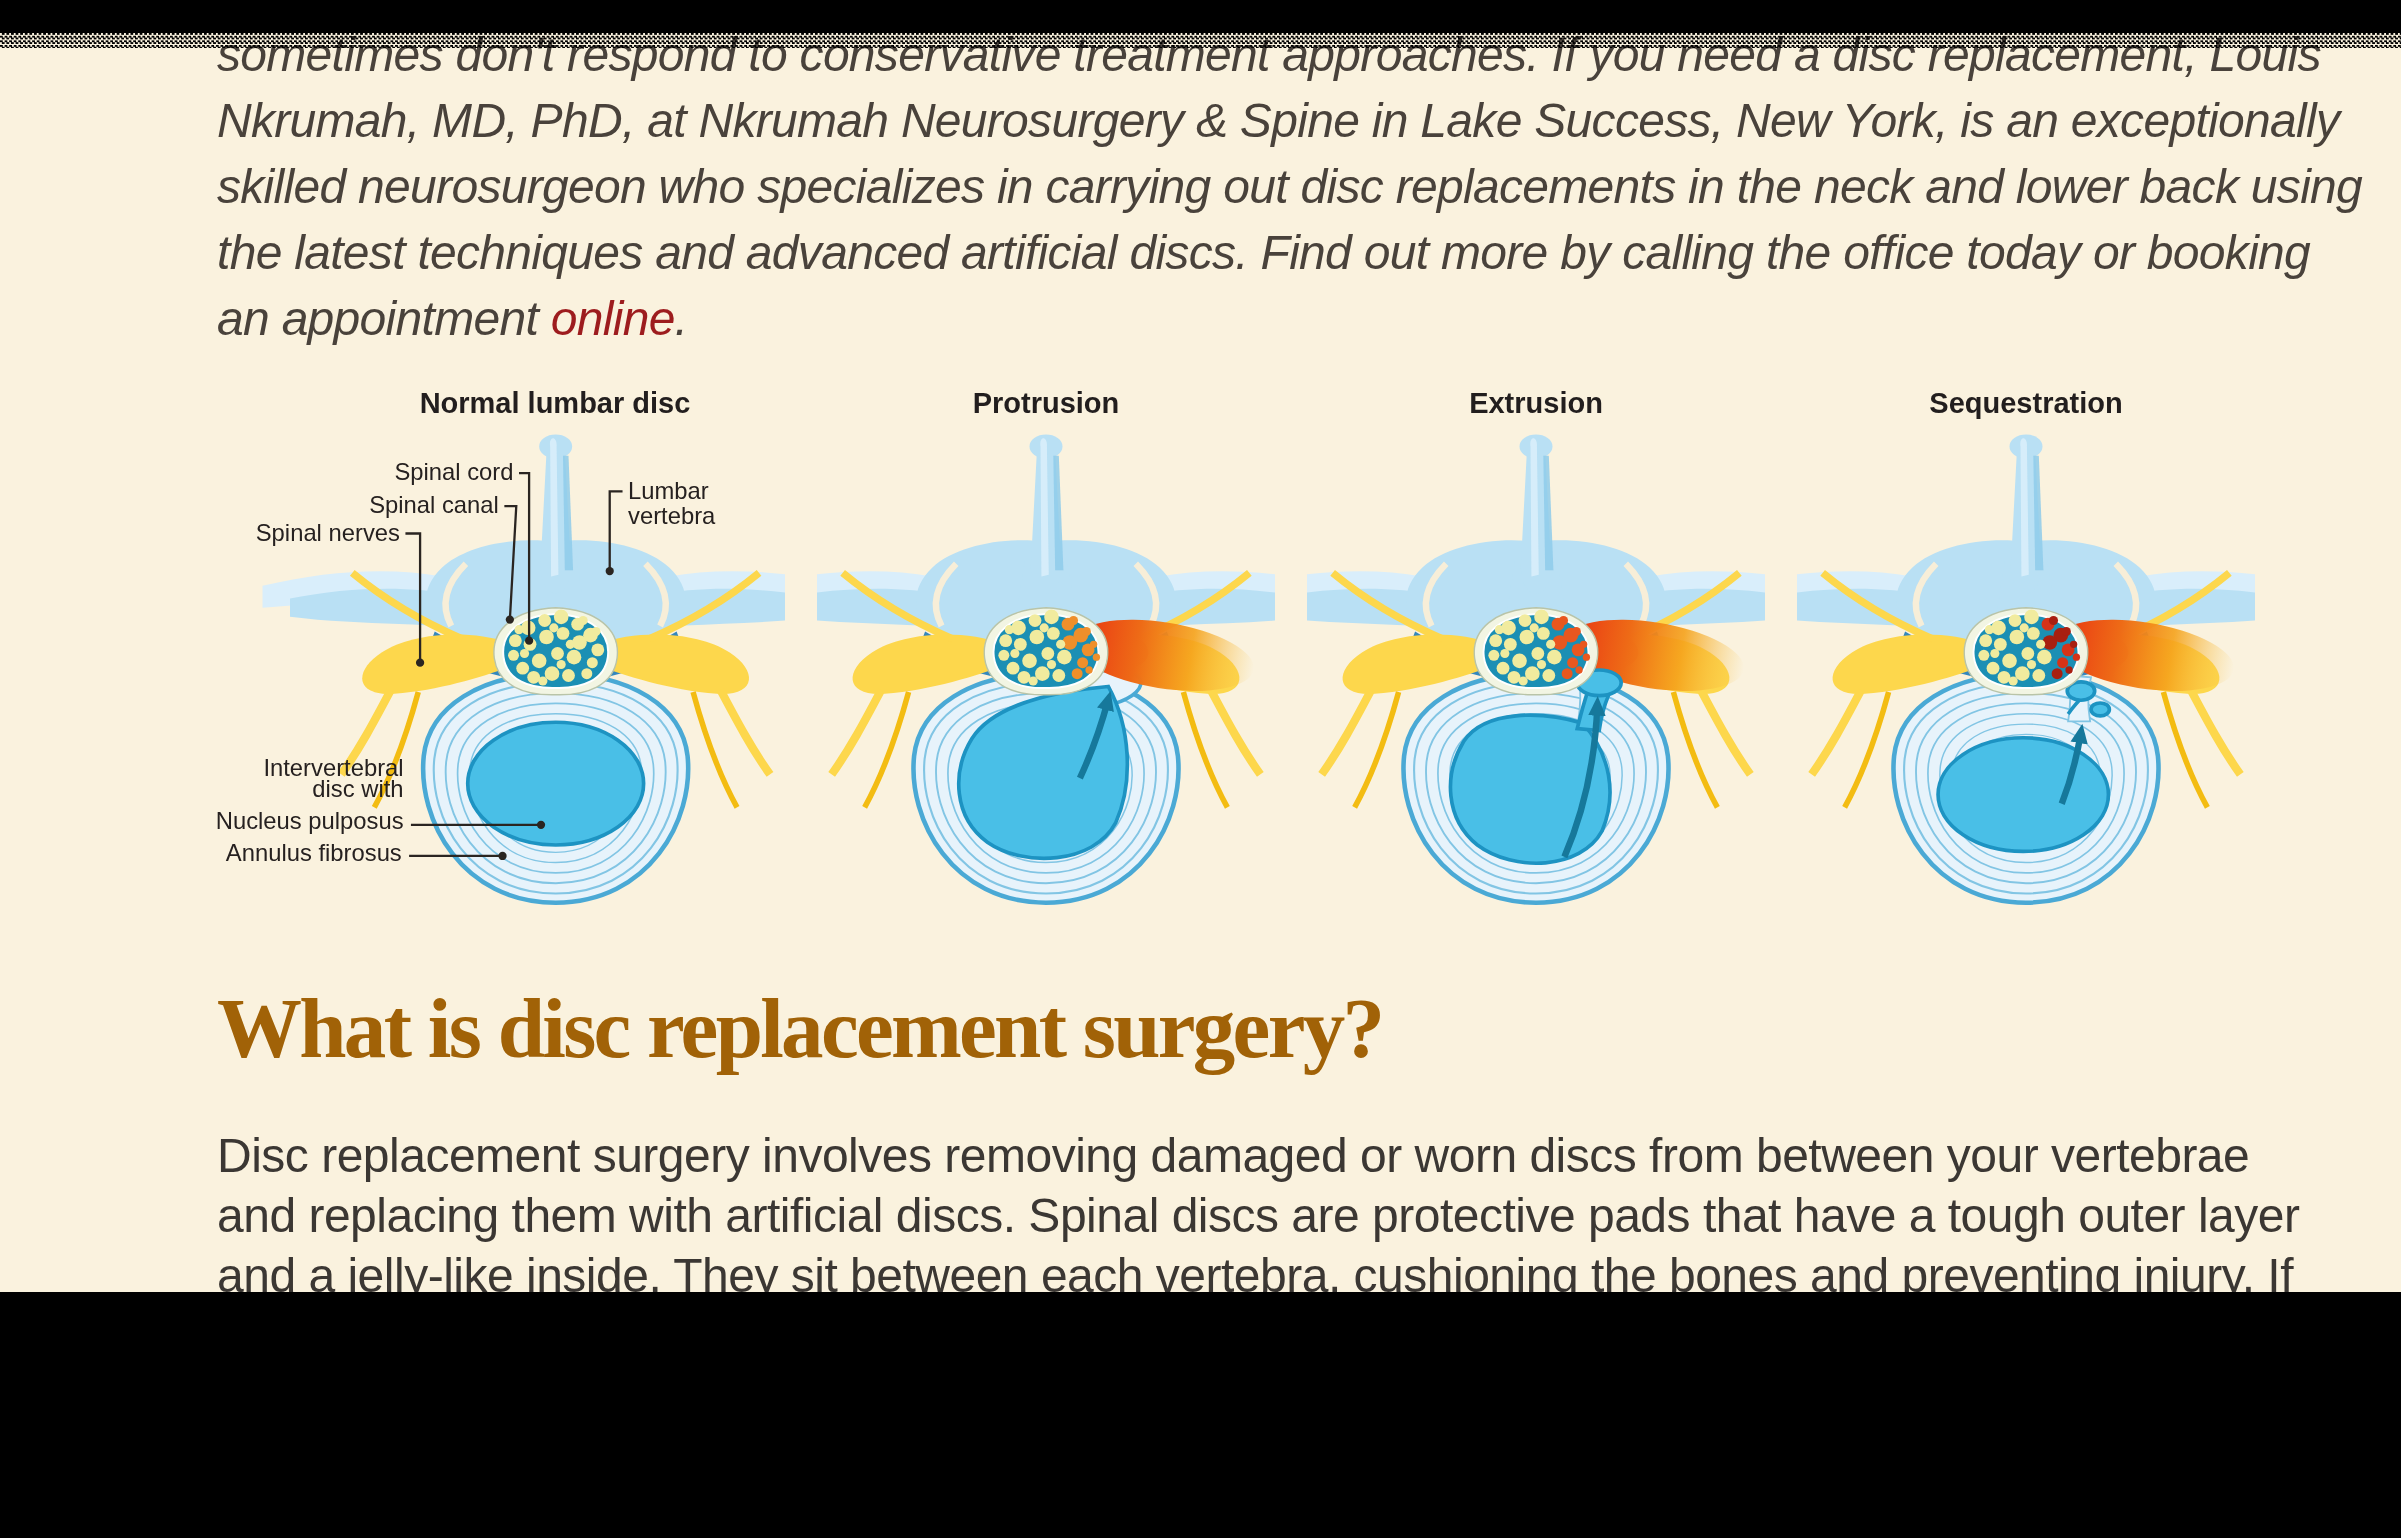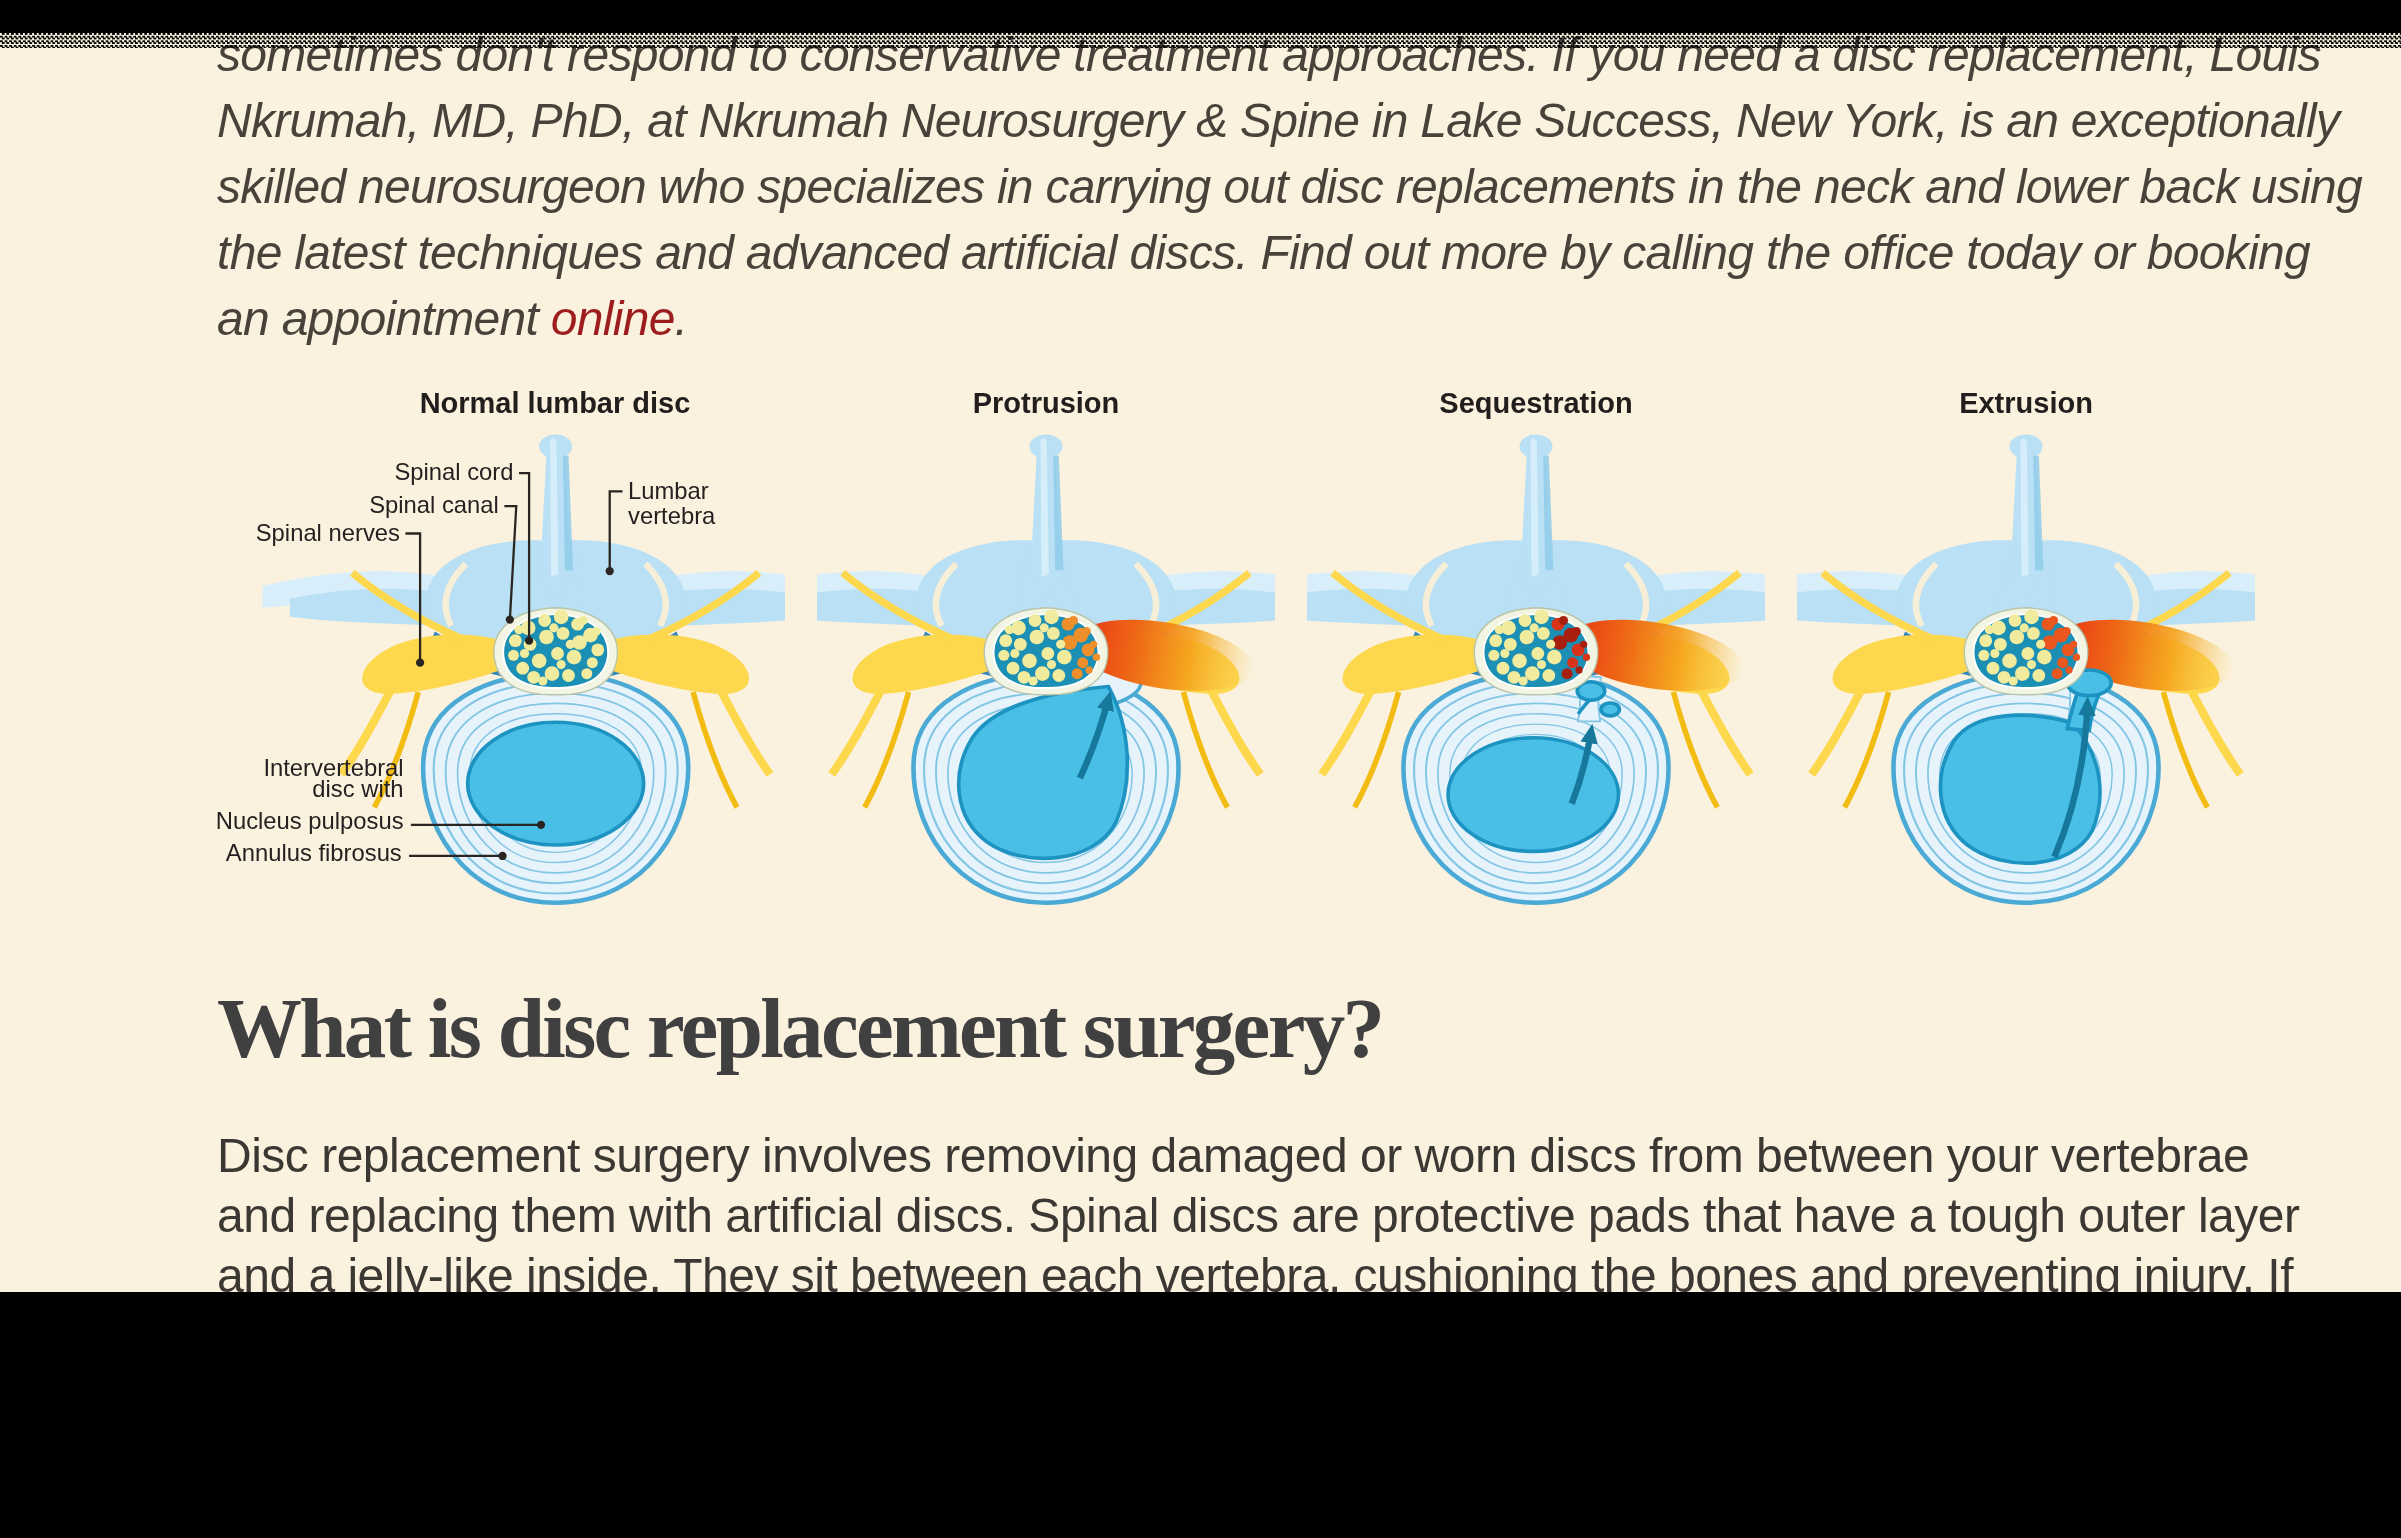--- a/index.html
+++ b/index.html
@@ -37,21 +37,21 @@
   }
   .panel--labeled .panel-title{margin-left:247px;}
   .panel svg{display:block;}
   .panel svg text{font-family:"Liberation Sans", sans-serif;font-size:26px;fill:#262120;}
   .leader{stroke:#2a2521;stroke-width:2.5;fill:none;}
   .leader-dot{fill:#2a2521;}
   
   .section-heading{
     position:absolute;left:217px;top:979px;margin:0;
     font-family:"Liberation Serif", serif;font-weight:700;
-    font-size:85px;letter-spacing:-2.7px;color:#404040;z-index:5;
+    font-size:85px;letter-spacing:-2.7px;color:#a16207;z-index:5;
   }
   .section-body{
     position:absolute;left:217px;top:1126px;width:2117px;margin:0;
     font-size:48px;line-height:60px;letter-spacing:-0.5px;color:#3b3733;z-index:5;
   }
 </style>
 </head>
 <body>
 
 <div class="page">
@@ -250,20 +250,111 @@
             <circle cx="216" cy="256" r="5" fill="#f1eb9e"></circle>
             <circle cx="302" cy="246" r="4" fill="#ef8f2b"></circle>
             <circle cx="305" cy="260" r="4" fill="#ef8f2b"></circle>
             <circle cx="297" cy="274" r="4" fill="#ef8f2b"></circle>
             <path d="M287,392 C301,362 311,332 318,306" fill="none" stroke="#16789b" stroke-width="7" marker-end="url(#ah-protrusion)"></path>
           </g>
       </svg>
     </figure>
 
     <figure class="panel">
+      <div class="panel-title">Extrusion</div>
+      <svg width="458" height="513" viewBox="0 0 500 560">
+        <g>
+            <defs>
+    <linearGradient id="rg-extrusion" x1="0" y1="0" x2="1" y2="0">
+      <stop offset="0" stop-color="#e93114"></stop>
+      <stop offset="0.35" stop-color="#ee6a16"></stop>
+      <stop offset="0.65" stop-color="#f5a21b" stop-opacity="0.9"></stop>
+      <stop offset="1" stop-color="#f8c74e" stop-opacity="0"></stop>
+    </linearGradient>
+    <marker id="ah-extrusion" viewBox="0 0 10 10" refX="5" refY="5" markerWidth="3.4" markerHeight="3.4" orient="auto">
+      <path d="M0,1 L9,5 L0,9 Z" fill="#16789b"></path>
+    </marker>
+  </defs>
+            <path d="M-70,182 C30,158 120,162 185,188 L180,210 C110,196 30,198 -70,206 Z" fill="#d9eefb"></path>
+        <path d="M570,182 C470,158 380,162 315,188 L320,210 C390,196 470,198 570,206 Z" fill="#d9eefb"></path>
+        <path d="M-40,196 C60,176 150,186 200,210 L192,232 C120,222 40,226 -40,216 Z" fill="#b9e0f4"></path>
+        <path d="M540,196 C440,176 350,186 300,210 L308,232 C380,222 460,226 540,216 Z" fill="#b9e0f4"></path>
+            <path d="M250,134 C205,128 152,138 126,162 C98,188 104,224 136,240 C170,257 215,252 250,252 C285,252 330,257 364,240 C396,224 402,188 374,162 C348,138 295,128 250,134 Z" fill="#b9e0f4"></path>
+        <path d="M152,158 Q118,192 136,226" stroke="#f7eed8" stroke-width="7" fill="none"></path>
+        <path d="M348,158 Q382,192 364,226" stroke="#f7eed8" stroke-width="7" fill="none"></path>
+        <path d="M118,232 C160,258 205,268 243,270 L243,288 C195,286 150,272 112,248 Z" fill="#3487bd"></path>
+        <path d="M382,232 C340,258 295,268 257,270 L257,288 C305,286 350,272 388,248 Z" fill="#3487bd"></path>
+            <path d="M228,148 L272,148 L286,238 L214,238 Z" fill="#b9e0f4"></path>
+        <path d="M240,36 C236,14 264,14 260,36 L266,150 C272,204 228,204 234,150 Z" fill="#b9e0f4"></path>
+        <ellipse cx="250" cy="30" rx="18" ry="13" fill="#b9e0f4"></ellipse>
+        <path d="M244,30 C242,18 252,18 251,30 L253,170 L245,172 Z" fill="#d9eefb" opacity="0.9"></path>
+        <path d="M258,40 L264,40 L269,165 L260,165 Z" fill="#8ecbea" opacity="0.85"></path>
+            <path d="M205,246 C155,228 92,234 60,255 C28,276 32,303 74,300 C126,296 174,280 208,268 Z" fill="#fdd74c"></path>
+        <path d="M295,246 C345,228 408,234 440,255 C472,276 468,303 426,300 C374,296 326,280 292,268 Z" fill="#fdd74c"></path>
+        <path d="M70,296 C52,330 36,360 16,388" stroke="#fdd74c" stroke-width="9" fill="none"></path>
+        <path d="M430,296 C448,330 464,360 484,388" stroke="#fdd74c" stroke-width="9" fill="none"></path>
+        <path d="M100,298 C88,342 74,384 52,424" stroke="#f3bc12" stroke-width="6" fill="none"></path>
+        <path d="M400,298 C412,342 426,384 448,424" stroke="#f3bc12" stroke-width="6" fill="none"></path>
+        <path d="M148,240 C106,222 62,196 28,168" stroke="#fdd74c" stroke-width="8" fill="none"></path>
+        <path d="M352,240 C394,222 438,196 472,168" stroke="#fdd74c" stroke-width="8" fill="none"></path>
+            <path d="M250,278 C168,278 112,314 106,368 C99,438 148,528 250,528 C352,528 401,438 394,368 C388,314 332,278 250,278 Z" fill="#e7f3fb" stroke="#4aa9d5" stroke-width="5"></path>
+            <path d="M250,278 C168,278 112,314 106,368 C99,438 148,528 250,528 C352,528 401,438 394,368 C388,314 332,278 250,278 Z" transform="translate(20.0 32.2) scale(0.92)" fill="none" stroke="#82c5e4" stroke-width="2.5"></path>
+            <path d="M250,278 C168,278 112,314 106,368 C99,438 148,528 250,528 C352,528 401,438 394,368 C388,314 332,278 250,278 Z" transform="translate(42.5 68.5) scale(0.83)" fill="none" stroke="#82c5e4" stroke-width="2.5"></path>
+            <path d="M250,278 C168,278 112,314 106,368 C99,438 148,528 250,528 C352,528 401,438 394,368 C388,314 332,278 250,278 Z" transform="translate(65.0 104.8) scale(0.74)" fill="none" stroke="#82c5e4" stroke-width="2.5"></path>
+            <path d="M250,278 C168,278 112,314 106,368 C99,438 148,528 250,528 C352,528 401,438 394,368 C388,314 332,278 250,278 Z" transform="translate(87.5 141.0) scale(0.65)" fill="none" stroke="#82c5e4" stroke-width="2.5"></path>
+            <path d="M250,278 C168,278 112,314 106,368 C99,438 148,528 250,528 C352,528 401,438 394,368 C388,314 332,278 250,278 Z" transform="translate(110.0 177.3) scale(0.56)" fill="none" stroke="#82c5e4" stroke-width="2.5"></path>
+            <path d="M250,278 C168,278 112,314 106,368 C99,438 148,528 250,528 C352,528 401,438 394,368 C388,314 332,278 250,278 Z" transform="translate(132.5 213.6) scale(0.47)" fill="none" stroke="#82c5e4" stroke-width="2.5"></path>
+            <path d="M297,280 C299,296 299,312 296,330 L320,330 C317,312 317,296 321,282 Z" fill="#e7f3fb" stroke="#82c5e4" stroke-width="2"></path>
+            <ellipse cx="330" cy="252" rx="32" ry="20" fill="#e93114" opacity="0.95" transform="rotate(9 330 252)"></ellipse>
+                       <ellipse cx="378" cy="258" rx="100" ry="36" fill="url(#rg-extrusion)" transform="rotate(9 378 258)"></ellipse>
+            <g fill="#49bfe7" stroke="#1d93c2" stroke-width="4">
+              <path d="M301,332 C331,366 339,410 322,450 C299,492 226,495 186,465 C151,437 149,388 171,352 C194,317 257,319 301,332 Z"></path>
+              <path d="M295,338 C299,322 302,310 307,296 L329,302 C324,314 321,326 319,340 Z"></path>
+              <ellipse cx="319" cy="288" rx="24" ry="14"></ellipse>
+            </g>
+            <path d="M250,206 C294,208 321,229 317,261 C313,291 284,302 250,301 C216,302 187,291 183,261 C179,229 206,208 250,206 Z" fill="#f2f5e3" stroke="#b9c4a8" stroke-width="1.5"></path>
+        <path d="M250,206 C294,208 321,229 317,261 C313,291 284,302 250,301 C216,302 187,291 183,261 C179,229 206,208 250,206 Z" transform="translate(37.5 37.8) scale(0.85)" fill="#1b8fb4" stroke="#ffffff" stroke-width="2.5"></path>
+            <circle cx="206" cy="242" r="7" fill="#f1eb9e"></circle>
+            <circle cx="220" cy="228" r="8" fill="#f1eb9e"></circle>
+            <circle cx="238" cy="220" r="7" fill="#f1eb9e"></circle>
+            <circle cx="256" cy="216" r="8" fill="#f1eb9e"></circle>
+            <circle cx="274" cy="224" r="7" fill="#e9571f"></circle>
+            <circle cx="288" cy="236" r="8" fill="#e9571f"></circle>
+            <circle cx="296" cy="252" r="7" fill="#e9571f"></circle>
+            <circle cx="204" cy="258" r="6" fill="#f1eb9e"></circle>
+            <circle cx="222" cy="246" r="7" fill="#f1eb9e"></circle>
+            <circle cx="240" cy="238" r="8" fill="#f1eb9e"></circle>
+            <circle cx="258" cy="234" r="7" fill="#f1eb9e"></circle>
+            <circle cx="276" cy="244" r="8" fill="#e9571f"></circle>
+            <circle cx="290" cy="266" r="6" fill="#e9571f"></circle>
+            <circle cx="214" cy="272" r="7" fill="#f1eb9e"></circle>
+            <circle cx="232" cy="264" r="8" fill="#f1eb9e"></circle>
+            <circle cx="252" cy="256" r="7" fill="#f1eb9e"></circle>
+            <circle cx="270" cy="260" r="8" fill="#f1eb9e"></circle>
+            <circle cx="284" cy="278" r="6" fill="#e9571f"></circle>
+            <circle cx="226" cy="282" r="7" fill="#f1eb9e"></circle>
+            <circle cx="246" cy="278" r="8" fill="#f1eb9e"></circle>
+            <circle cx="264" cy="280" r="7" fill="#f1eb9e"></circle>
+            <circle cx="280" cy="220" r="5" fill="#e9571f"></circle>
+            <circle cx="248" cy="228" r="5" fill="#f1eb9e"></circle>
+            <circle cx="266" cy="246" r="5" fill="#f1eb9e"></circle>
+            <circle cx="210" cy="230" r="5" fill="#f1eb9e"></circle>
+            <circle cx="294" cy="232" r="5" fill="#e9571f"></circle>
+            <circle cx="236" cy="286" r="5" fill="#f1eb9e"></circle>
+            <circle cx="256" cy="268" r="5" fill="#f1eb9e"></circle>
+            <circle cx="216" cy="256" r="5" fill="#f1eb9e"></circle>
+            <circle cx="302" cy="246" r="4" fill="#e9571f"></circle>
+            <circle cx="305" cy="260" r="4" fill="#e9571f"></circle>
+            <circle cx="297" cy="274" r="4" fill="#e9571f"></circle>
+            <path d="M281,478 C306,420 315,362 317,312" fill="none" stroke="#16789b" stroke-width="7" marker-end="url(#ah-extrusion)"></path>
+          </g>
+      </svg>
+    </figure>
+
+    <figure class="panel">
       <div class="panel-title">Sequestration</div>
       <svg width="458" height="513" viewBox="0 0 500 560">
         <g>
             <defs>
     <linearGradient id="rg-sequestration" x1="0" y1="0" x2="1" y2="0">
       <stop offset="0" stop-color="#e93114"></stop>
       <stop offset="0.35" stop-color="#ee6a16"></stop>
       <stop offset="0.65" stop-color="#f5a21b" stop-opacity="0.9"></stop>
       <stop offset="1" stop-color="#f8c74e" stop-opacity="0"></stop>
     </linearGradient>
@@ -341,111 +432,20 @@
             <circle cx="256" cy="268" r="5" fill="#f1eb9e"></circle>
             <circle cx="216" cy="256" r="5" fill="#f1eb9e"></circle>
             <circle cx="302" cy="246" r="4" fill="#a81f10"></circle>
             <circle cx="305" cy="260" r="4" fill="#d63318"></circle>
             <circle cx="297" cy="274" r="4" fill="#a81f10"></circle>
             <path d="M289,420 C300,392 306,366 310,342" fill="none" stroke="#16789b" stroke-width="7" marker-end="url(#ah-sequestration)"></path>
           </g>
       </svg>
     </figure>
 
-    <figure class="panel">
-      <div class="panel-title">Extrusion</div>
-      <svg width="458" height="513" viewBox="0 0 500 560">
-        <g>
-            <defs>
-    <linearGradient id="rg-extrusion" x1="0" y1="0" x2="1" y2="0">
-      <stop offset="0" stop-color="#e93114"></stop>
-      <stop offset="0.35" stop-color="#ee6a16"></stop>
-      <stop offset="0.65" stop-color="#f5a21b" stop-opacity="0.9"></stop>
-      <stop offset="1" stop-color="#f8c74e" stop-opacity="0"></stop>
-    </linearGradient>
-    <marker id="ah-extrusion" viewBox="0 0 10 10" refX="5" refY="5" markerWidth="3.4" markerHeight="3.4" orient="auto">
-      <path d="M0,1 L9,5 L0,9 Z" fill="#16789b"></path>
-    </marker>
-  </defs>
-            <path d="M-70,182 C30,158 120,162 185,188 L180,210 C110,196 30,198 -70,206 Z" fill="#d9eefb"></path>
-        <path d="M570,182 C470,158 380,162 315,188 L320,210 C390,196 470,198 570,206 Z" fill="#d9eefb"></path>
-        <path d="M-40,196 C60,176 150,186 200,210 L192,232 C120,222 40,226 -40,216 Z" fill="#b9e0f4"></path>
-        <path d="M540,196 C440,176 350,186 300,210 L308,232 C380,222 460,226 540,216 Z" fill="#b9e0f4"></path>
-            <path d="M250,134 C205,128 152,138 126,162 C98,188 104,224 136,240 C170,257 215,252 250,252 C285,252 330,257 364,240 C396,224 402,188 374,162 C348,138 295,128 250,134 Z" fill="#b9e0f4"></path>
-        <path d="M152,158 Q118,192 136,226" stroke="#f7eed8" stroke-width="7" fill="none"></path>
-        <path d="M348,158 Q382,192 364,226" stroke="#f7eed8" stroke-width="7" fill="none"></path>
-        <path d="M118,232 C160,258 205,268 243,270 L243,288 C195,286 150,272 112,248 Z" fill="#3487bd"></path>
-        <path d="M382,232 C340,258 295,268 257,270 L257,288 C305,286 350,272 388,248 Z" fill="#3487bd"></path>
-            <path d="M228,148 L272,148 L286,238 L214,238 Z" fill="#b9e0f4"></path>
-        <path d="M240,36 C236,14 264,14 260,36 L266,150 C272,204 228,204 234,150 Z" fill="#b9e0f4"></path>
-        <ellipse cx="250" cy="30" rx="18" ry="13" fill="#b9e0f4"></ellipse>
-        <path d="M244,30 C242,18 252,18 251,30 L253,170 L245,172 Z" fill="#d9eefb" opacity="0.9"></path>
-        <path d="M258,40 L264,40 L269,165 L260,165 Z" fill="#8ecbea" opacity="0.85"></path>
-            <path d="M205,246 C155,228 92,234 60,255 C28,276 32,303 74,300 C126,296 174,280 208,268 Z" fill="#fdd74c"></path>
-        <path d="M295,246 C345,228 408,234 440,255 C472,276 468,303 426,300 C374,296 326,280 292,268 Z" fill="#fdd74c"></path>
-        <path d="M70,296 C52,330 36,360 16,388" stroke="#fdd74c" stroke-width="9" fill="none"></path>
-        <path d="M430,296 C448,330 464,360 484,388" stroke="#fdd74c" stroke-width="9" fill="none"></path>
-        <path d="M100,298 C88,342 74,384 52,424" stroke="#f3bc12" stroke-width="6" fill="none"></path>
-        <path d="M400,298 C412,342 426,384 448,424" stroke="#f3bc12" stroke-width="6" fill="none"></path>
-        <path d="M148,240 C106,222 62,196 28,168" stroke="#fdd74c" stroke-width="8" fill="none"></path>
-        <path d="M352,240 C394,222 438,196 472,168" stroke="#fdd74c" stroke-width="8" fill="none"></path>
-            <path d="M250,278 C168,278 112,314 106,368 C99,438 148,528 250,528 C352,528 401,438 394,368 C388,314 332,278 250,278 Z" fill="#e7f3fb" stroke="#4aa9d5" stroke-width="5"></path>
-            <path d="M250,278 C168,278 112,314 106,368 C99,438 148,528 250,528 C352,528 401,438 394,368 C388,314 332,278 250,278 Z" transform="translate(20.0 32.2) scale(0.92)" fill="none" stroke="#82c5e4" stroke-width="2.5"></path>
-            <path d="M250,278 C168,278 112,314 106,368 C99,438 148,528 250,528 C352,528 401,438 394,368 C388,314 332,278 250,278 Z" transform="translate(42.5 68.5) scale(0.83)" fill="none" stroke="#82c5e4" stroke-width="2.5"></path>
-            <path d="M250,278 C168,278 112,314 106,368 C99,438 148,528 250,528 C352,528 401,438 394,368 C388,314 332,278 250,278 Z" transform="translate(65.0 104.8) scale(0.74)" fill="none" stroke="#82c5e4" stroke-width="2.5"></path>
-            <path d="M250,278 C168,278 112,314 106,368 C99,438 148,528 250,528 C352,528 401,438 394,368 C388,314 332,278 250,278 Z" transform="translate(87.5 141.0) scale(0.65)" fill="none" stroke="#82c5e4" stroke-width="2.5"></path>
-            <path d="M250,278 C168,278 112,314 106,368 C99,438 148,528 250,528 C352,528 401,438 394,368 C388,314 332,278 250,278 Z" transform="translate(110.0 177.3) scale(0.56)" fill="none" stroke="#82c5e4" stroke-width="2.5"></path>
-            <path d="M250,278 C168,278 112,314 106,368 C99,438 148,528 250,528 C352,528 401,438 394,368 C388,314 332,278 250,278 Z" transform="translate(132.5 213.6) scale(0.47)" fill="none" stroke="#82c5e4" stroke-width="2.5"></path>
-            <path d="M297,280 C299,296 299,312 296,330 L320,330 C317,312 317,296 321,282 Z" fill="#e7f3fb" stroke="#82c5e4" stroke-width="2"></path>
-            <ellipse cx="330" cy="252" rx="32" ry="20" fill="#e93114" opacity="0.95" transform="rotate(9 330 252)"></ellipse>
-                       <ellipse cx="378" cy="258" rx="100" ry="36" fill="url(#rg-extrusion)" transform="rotate(9 378 258)"></ellipse>
-            <g fill="#49bfe7" stroke="#1d93c2" stroke-width="4">
-              <path d="M301,332 C331,366 339,410 322,450 C299,492 226,495 186,465 C151,437 149,388 171,352 C194,317 257,319 301,332 Z"></path>
-              <path d="M295,338 C299,322 302,310 307,296 L329,302 C324,314 321,326 319,340 Z"></path>
-              <ellipse cx="319" cy="288" rx="24" ry="14"></ellipse>
-            </g>
-            <path d="M250,206 C294,208 321,229 317,261 C313,291 284,302 250,301 C216,302 187,291 183,261 C179,229 206,208 250,206 Z" fill="#f2f5e3" stroke="#b9c4a8" stroke-width="1.5"></path>
-        <path d="M250,206 C294,208 321,229 317,261 C313,291 284,302 250,301 C216,302 187,291 183,261 C179,229 206,208 250,206 Z" transform="translate(37.5 37.8) scale(0.85)" fill="#1b8fb4" stroke="#ffffff" stroke-width="2.5"></path>
-            <circle cx="206" cy="242" r="7" fill="#f1eb9e"></circle>
-            <circle cx="220" cy="228" r="8" fill="#f1eb9e"></circle>
-            <circle cx="238" cy="220" r="7" fill="#f1eb9e"></circle>
-            <circle cx="256" cy="216" r="8" fill="#f1eb9e"></circle>
-            <circle cx="274" cy="224" r="7" fill="#e9571f"></circle>
-            <circle cx="288" cy="236" r="8" fill="#e9571f"></circle>
-            <circle cx="296" cy="252" r="7" fill="#e9571f"></circle>
-            <circle cx="204" cy="258" r="6" fill="#f1eb9e"></circle>
-            <circle cx="222" cy="246" r="7" fill="#f1eb9e"></circle>
-            <circle cx="240" cy="238" r="8" fill="#f1eb9e"></circle>
-            <circle cx="258" cy="234" r="7" fill="#f1eb9e"></circle>
-            <circle cx="276" cy="244" r="8" fill="#e9571f"></circle>
-            <circle cx="290" cy="266" r="6" fill="#e9571f"></circle>
-            <circle cx="214" cy="272" r="7" fill="#f1eb9e"></circle>
-            <circle cx="232" cy="264" r="8" fill="#f1eb9e"></circle>
-            <circle cx="252" cy="256" r="7" fill="#f1eb9e"></circle>
-            <circle cx="270" cy="260" r="8" fill="#f1eb9e"></circle>
-            <circle cx="284" cy="278" r="6" fill="#e9571f"></circle>
-            <circle cx="226" cy="282" r="7" fill="#f1eb9e"></circle>
-            <circle cx="246" cy="278" r="8" fill="#f1eb9e"></circle>
-            <circle cx="264" cy="280" r="7" fill="#f1eb9e"></circle>
-            <circle cx="280" cy="220" r="5" fill="#e9571f"></circle>
-            <circle cx="248" cy="228" r="5" fill="#f1eb9e"></circle>
-            <circle cx="266" cy="246" r="5" fill="#f1eb9e"></circle>
-            <circle cx="210" cy="230" r="5" fill="#f1eb9e"></circle>
-            <circle cx="294" cy="232" r="5" fill="#e9571f"></circle>
-            <circle cx="236" cy="286" r="5" fill="#f1eb9e"></circle>
-            <circle cx="256" cy="268" r="5" fill="#f1eb9e"></circle>
-            <circle cx="216" cy="256" r="5" fill="#f1eb9e"></circle>
-            <circle cx="302" cy="246" r="4" fill="#e9571f"></circle>
-            <circle cx="305" cy="260" r="4" fill="#e9571f"></circle>
-            <circle cx="297" cy="274" r="4" fill="#e9571f"></circle>
-            <path d="M281,478 C306,420 315,362 317,312" fill="none" stroke="#16789b" stroke-width="7" marker-end="url(#ah-extrusion)"></path>
-          </g>
-      </svg>
-    </figure>
-
   </div>
 
   <h2 class="section-heading">What is disc replacement surgery?</h2>
 
   <p class="section-body">Disc replacement surgery involves removing damaged or worn discs from between your vertebrae and replacing them with artificial discs. Spinal discs are protective pads that have a tough outer layer and a jelly-like inside. They sit between each vertebra, cushioning the bones and preventing injury. If the discs are damaged or start to deteriorate, they can put pressure on nearby nerves or the spinal cord, causing pain and altered sensation, and</p>
 
   <div class="bottom-bar"></div>
 
 </div>
 

